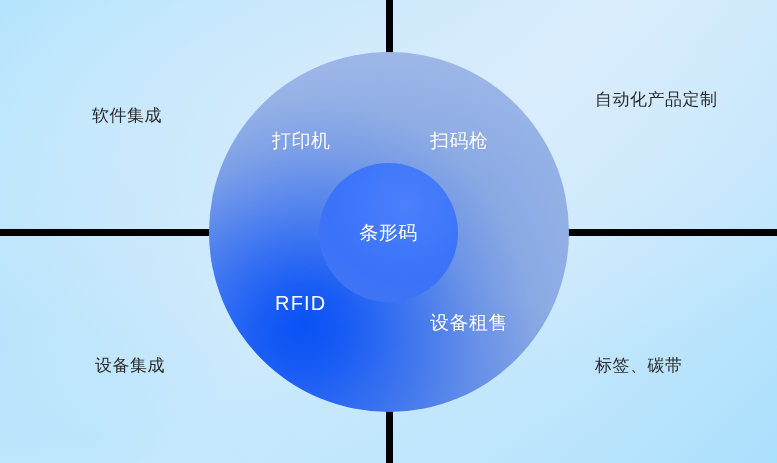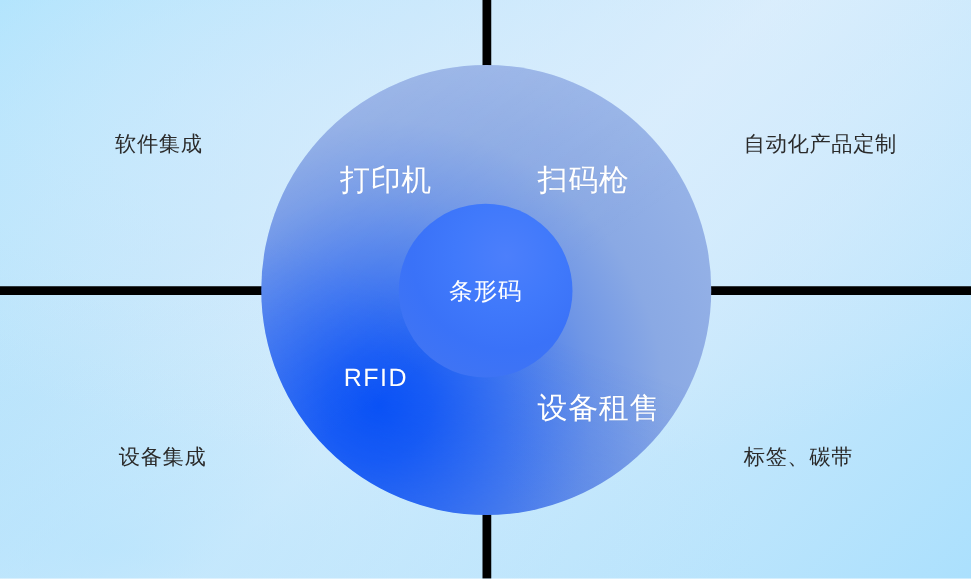--- a/index.html
+++ b/index.html
@@ -78,21 +78,21 @@
       radial-gradient(circle at 62% 30%, #4c7ffb 0%, #4079fb 32%, #3a72f8 58%, #3f74f4 80%, #4a7bf0 100%);
     display: flex;
     align-items: center;
     justify-content: center;
   }
 
   
   .inner-label {
     position: absolute;
     color: #ffffff;
-    font-size: 24px;
+    font-size: 19px;
     letter-spacing: 0.5px;
     white-space: nowrap;
     text-shadow: 0 0 1px rgba(0,0,0,0.10);
   }
   .core-label {
     color: #ffffff;
     font-size: 19px;
     letter-spacing: 0.5px;
     white-space: nowrap;
   }
@@ -105,21 +105,21 @@
   }
 
   
   .lbl-printer  { left: 272px; top: 128px; }
   .lbl-scanner  { left: 430px; top: 128px; }
   .lbl-rfid     { left: 275px; top: 292px; font-size: 20px; letter-spacing: 1.2px; }
   .lbl-rental   { left: 430px; top: 310px; }
 
   
   .lbl-software { left: 63px;  top: 104px; margin-left: 29px; }
-  .lbl-autoprod { left: 595px; top: 104px; }
+  .lbl-autoprod { left: 595px; top: 88px; }
   .lbl-devint   { left: 63px;  top: 354px; margin-left: 32px; }
   .lbl-labels   { left: 595px; top: 354px; }
 </style>
 </head>
 <body>
 
 <div id="stage">
 
   <div class="bg-wash"></div>
 

